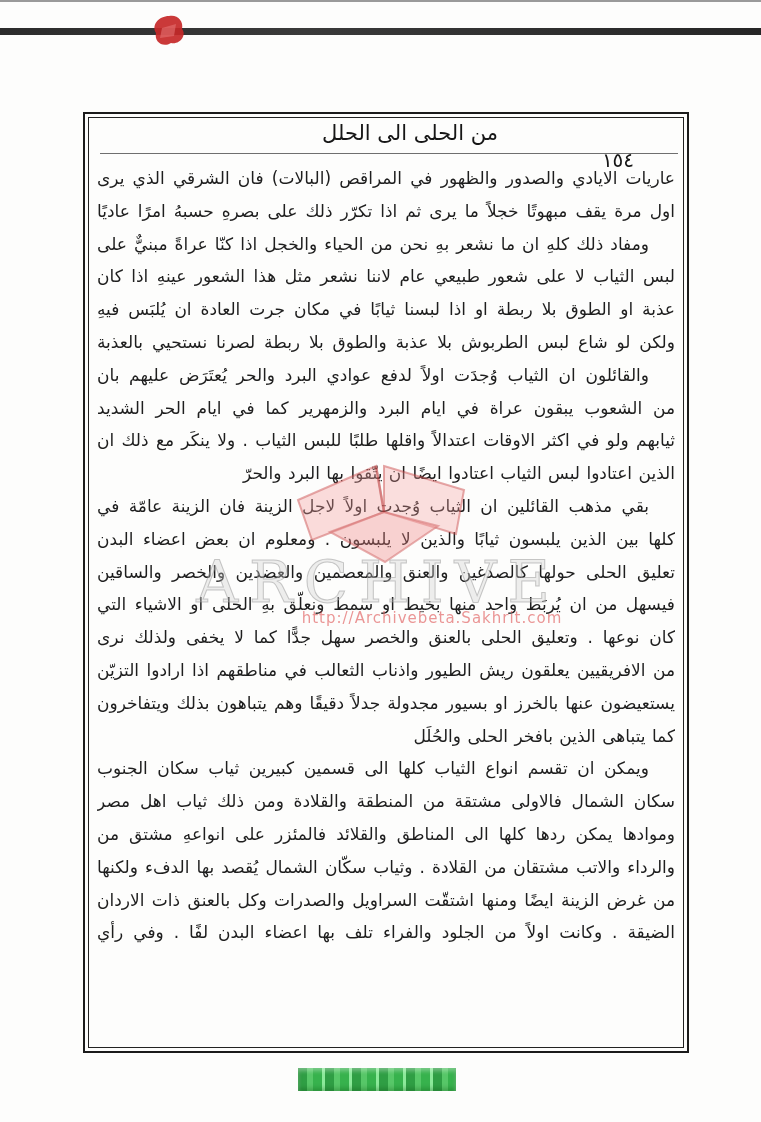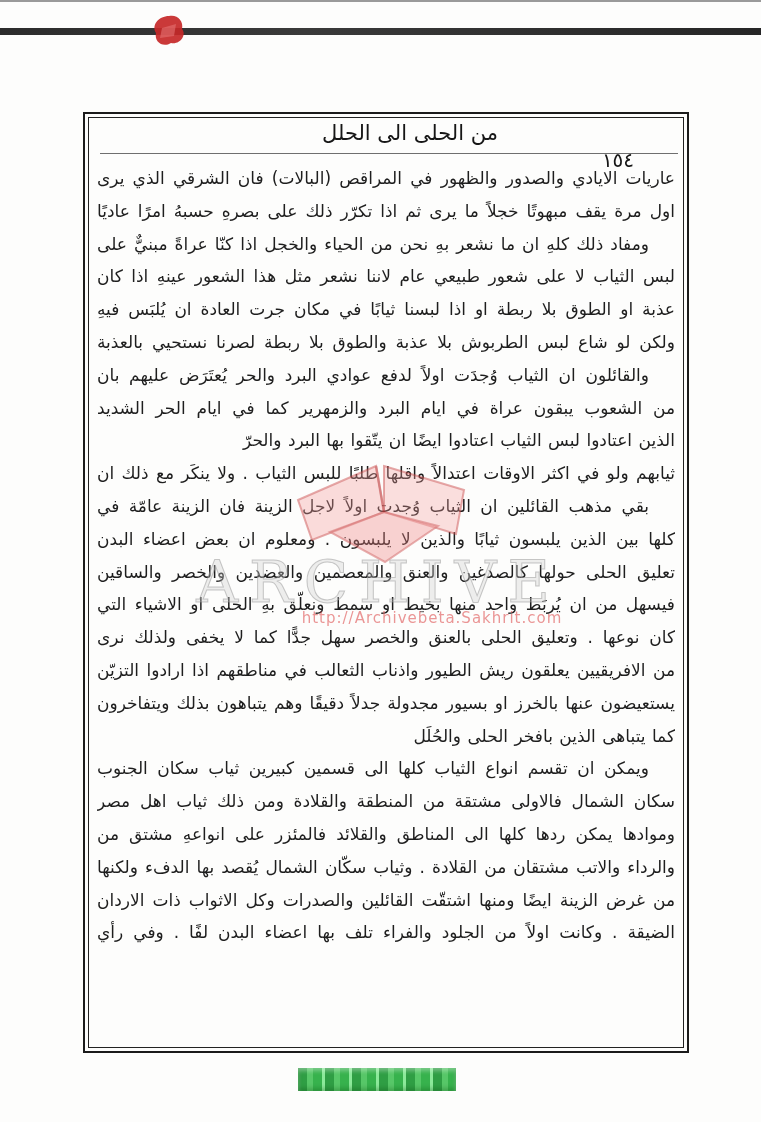--- a/index.html
+++ b/index.html
@@ -68,35 +68,35 @@
 
   <div class="body-text">
       <div class="line">عاريات الايادي والصدور والظهور في المراقص (البالات) فان الشرقي الذي يرى ذلك</div>
       <div class="line">اول مرة يقف مبهوتًا خجلاً ما يرى ثم اذا تكرّر ذلك على بصرهِ حسبهُ امرًا عاديًا ولم يعد</div>
       <div class="line indent">ومفاد ذلك كلهِ ان ما نشعر بهِ نحن من الحياء والخجل اذا كنّا عراةً مبنيٌّ على اعتيادنا</div>
       <div class="line">لبس الثياب لا على شعور طبيعي عام لاننا نشعر مثل هذا الشعور عينهِ اذا كان الطربوش بلا</div>
       <div class="line">عذبة او الطوق بلا ربطة او اذا لبسنا ثيابًا في مكان جرت العادة ان يُلبَس فيهِ غيرها</div>
       <div class="line">ولكن لو شاع لبس الطربوش بلا عذبة والطوق بلا ربطة لصرنا نستحيي بالعذبة والربطة كما</div>
       <div class="line indent">والقائلون ان الثياب وُجدَت اولاً لدفع عوادي البرد والحر يُعتَرَض عليهم بان العراة</div>
       <div class="line">من الشعوب يبقون عراة في ايام البرد والزمهرير كما في ايام الحر الشديد والمكتسين لا يخلعون</div>
+      <div class="line">ثيابهم ولو في اكثر الاوقات اعتدالاً واقلها طلبًا للبس الثياب . ولا ينكَر مع ذلك ان</div>
       <div class="line end">الذين اعتادوا لبس الثياب اعتادوا ايضًا ان يتّقوا بها البرد والحرّ</div>
-      <div class="line">ثيابهم ولو في اكثر الاوقات اعتدالاً واقلها طلبًا للبس الثياب . ولا ينكَر مع ذلك ان</div>
       <div class="line indent">بقي مذهب القائلين ان الثياب وُجدت اولاً لاجل الزينة فان الزينة عامّة في المسكونة</div>
       <div class="line">كلها بين الذين يلبسون ثيابًا والذين لا يلبسون . ومعلوم ان بعض اعضاء البدن يسهل</div>
       <div class="line">تعليق الحلى حولها كالصدغين والعنق والمعصمين والعضدين والخصر والساقين والمخلخلين</div>
       <div class="line">فيسهل من ان يُربَط واحد منها بخيط او سمط ونعلّق بهِ الحلى او الاشياء التي نُستَحلى منها</div>
       <div class="line">كان نوعها . وتعليق الحلى بالعنق والخصر سهل جدًّا كما لا يخفى ولذلك نرى كثيرين</div>
       <div class="line">من الافريقيين يعلقون ريش الطيور واذناب الثعالب في مناطقهم اذا ارادوا التزيّن وقد</div>
       <div class="line">يستعيضون عنها بالخرز او بسيور مجدولة جدلاً دقيقًا وهم يتباهون بذلك ويتفاخرون بهِ</div>
       <div class="line end">كما يتباهى الذين بافخر الحلى والحُلَل</div>
       <div class="line indent">ويمكن ان تقسم انواع الثياب كلها الى قسمين كبيرين ثياب سكان الجنوب وثياب</div>
       <div class="line">سكان الشمال فالاولى مشتقة من المنطقة والقلادة ومن ذلك ثياب اهل مصر والشام والصين</div>
       <div class="line">وموادها يمكن ردها كلها الى المناطق والقلائد فالمئزر على انواعهِ مشتق من المنطقة .</div>
       <div class="line">والرداء والاتب مشتقان من القلادة . وثياب سكّان الشمال يُقصد بها الدفء ولكنها لا تخلو</div>
-      <div class="line">من غرض الزينة ايضًا ومنها اشتقّت القائلين والصدرات وكل الاثواب ذات الاردان</div>
+      <div class="line">من غرض الزينة ايضًا ومنها اشتقّت السراويل والصدرات وكل بالعنق ذات الاردان</div>
       <div class="line">الضيقة . وكانت اولاً من الجلود والفراء تلف بها اعضاء البدن لفًا . وفي رأي الاستاذ ستار</div>
     </div>
 
   <svg class="wm-logo" viewBox="0 0 190 110">
     <path d="M10 40 L88 6 L96 52 L24 80 Z" fill="rgba(243,158,158,0.5)" stroke="rgba(201,72,72,0.65)" stroke-width="2"></path>
     <path d="M96 6 L176 30 L168 74 L96 52 Z" fill="rgba(243,158,158,0.45)" stroke="rgba(201,72,72,0.65)" stroke-width="2"></path>
     <path d="M42 72 L96 52 L150 66 L97 102 Z" fill="rgba(238,130,130,0.5)" stroke="rgba(201,72,72,0.6)" stroke-width="2"></path>
     <path d="M88 6 L96 52" stroke="rgba(190,60,60,0.7)" stroke-width="2.5" fill="none"></path>
   </svg>
   <div class="wm-title">ARCHIVE</div>

